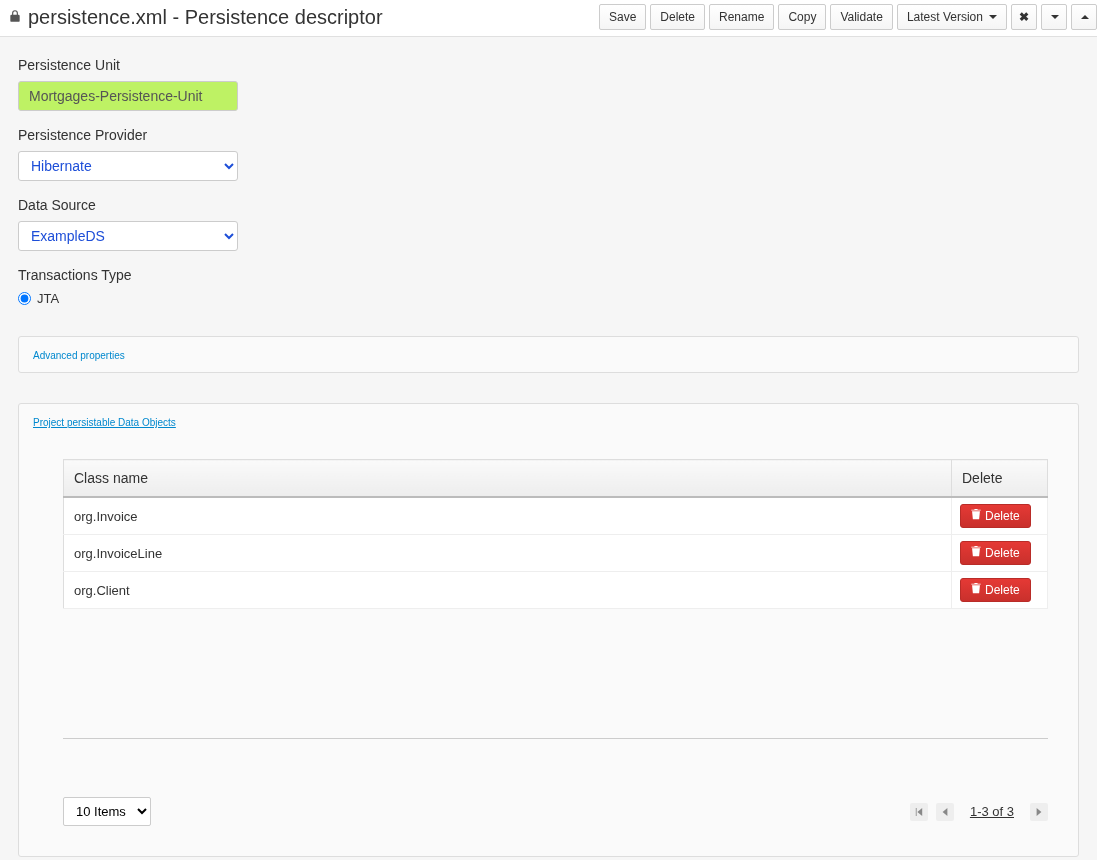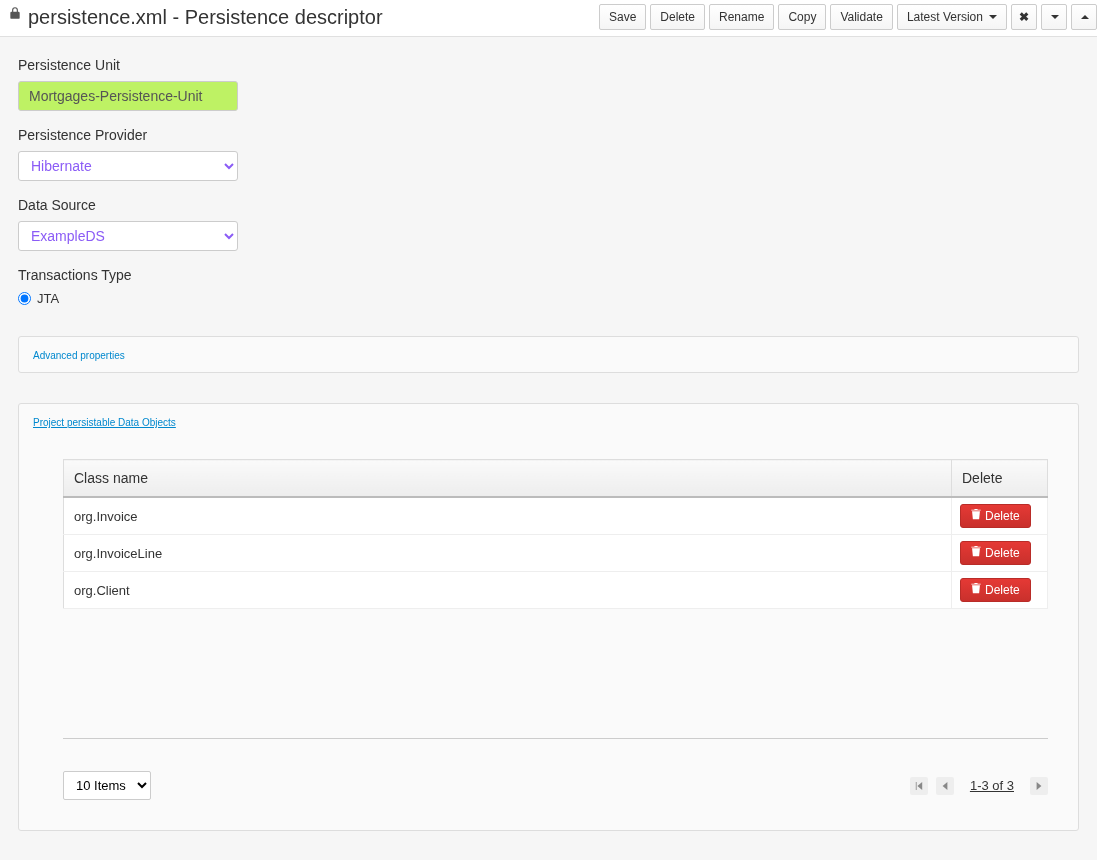--- a/index.html
+++ b/index.html
@@ -12,20 +12,21 @@
     }
     .header {
       display: flex;
       align-items: center;
       justify-content: space-between;
       padding: 4px 0 6px 8px;
       border-bottom: 1px solid #e0e0e0;
     }
     .header-left {
       display: flex;
+      align-items: center;
       gap: 6px;
     }
     .header-title {
       font-size: 20px;
       color: #333;
       font-weight: 400;
     }
     .toolbar {
       display: flex;
       gap: 4px;
@@ -71,21 +72,21 @@
       background: #bef264;
       color: #555;
     }
     .form-select {
       width: 220px;
       padding: 5px 8px;
       font-size: 14px;
       border: 1px solid #ccc;
       border-radius: 3px;
       background: #fff;
-      color: #8b5cf6;
+      color: #1d4ed8;
       height: 30px;
     }
     .radio-row {
       display: flex;
       align-items: center;
       gap: 6px;
       margin-top: 8px;
     }
     .panel {
       background: #fafafa;
@@ -149,21 +150,21 @@
       cursor: pointer;
     }
     .table-spacer {
       height: 130px;
       border-bottom: 1px solid #ccc;
     }
     .table-footer {
       display: flex;
       justify-content: space-between;
       align-items: center;
-      margin-top: 32px;
+      margin-top: 58px;
       gap: 40px;
     }
     .page-select {
       padding: 5px 8px;
       border: 1px solid #ccc;
       border-radius: 2px;
       font-size: 13px;
       background: #fff;
     }
     .pager {

